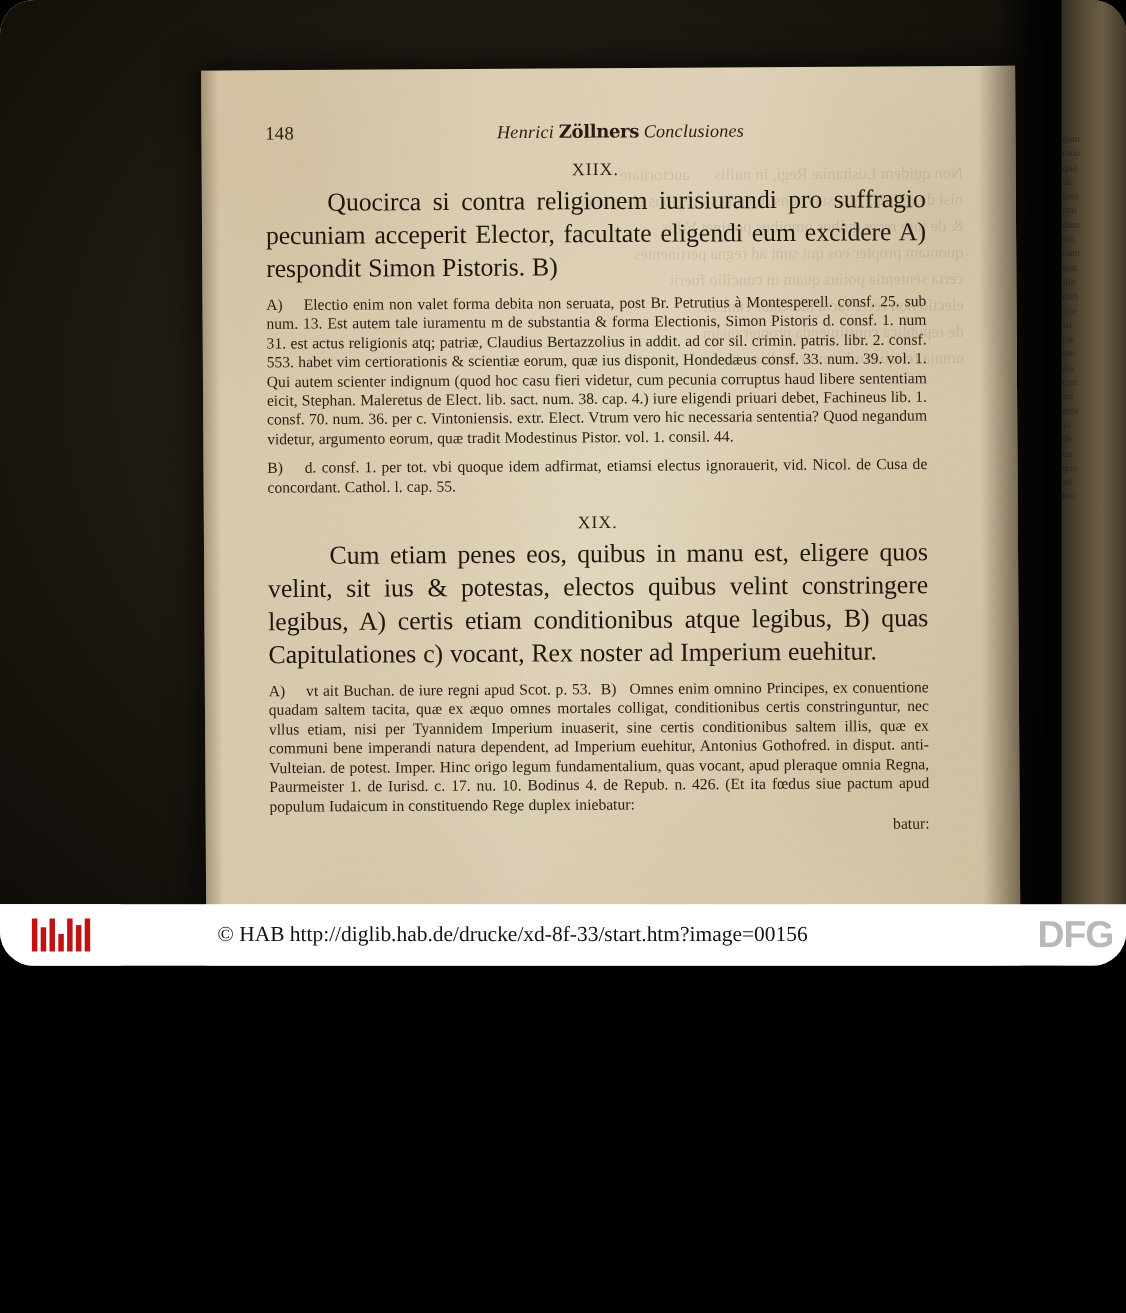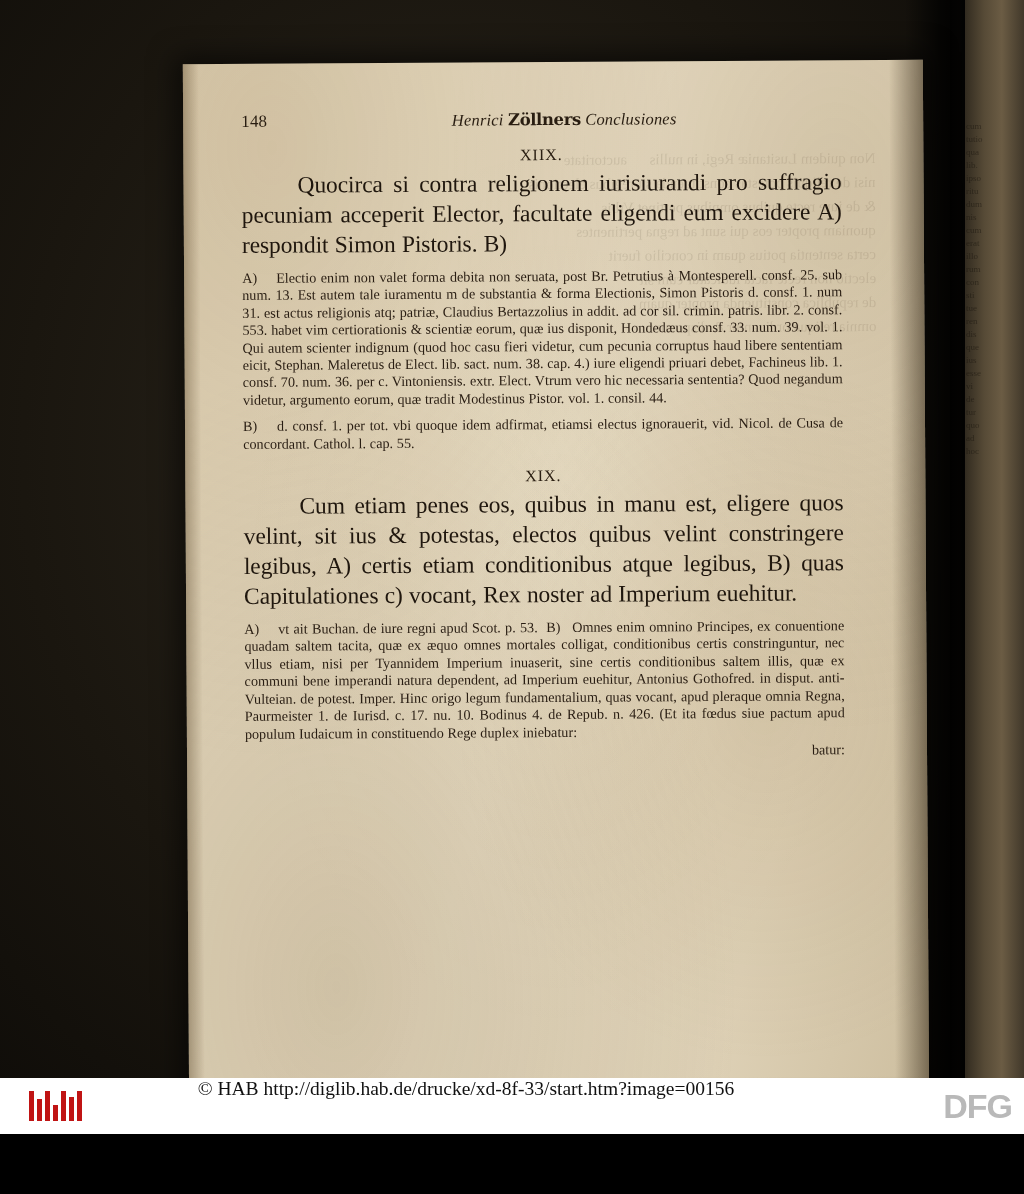--- a/index.html
+++ b/index.html
@@ -9,23 +9,24 @@
   }
   body {
     width: 1024px;
     height: 1194px;
     overflow: hidden;
     font-family: "Liberation Serif", serif;
   }
   #scan {
     position: relative;
     width: 1024px;
-    height: 1134px;
+    height: 878px;
     background: #bef264;
     overflow: hidden;
+    border-radius: 31px;
   }
   
   #board {
     position: absolute;
     inset: 0;
     background:
       radial-gradient(ellipse at 45% 40%, #2b261d 0%, #1a160f 55%, #0c0a07 100%);
   }
   
   #facing-page {
@@ -193,20 +194,21 @@
 
   
   #footer {
     position: absolute;
     left: 0;
     bottom: 0;
     width: 1024px;
     height: 56px;
     background: #fff;
     display: flex;
+    align-items: center;
   }
   #hab-logo {
     width: 110px;
     height: 56px;
     display: flex;
     align-items: center;
     justify-content: center;
     background: #fff;
   }
   #hab-logo .bars {

